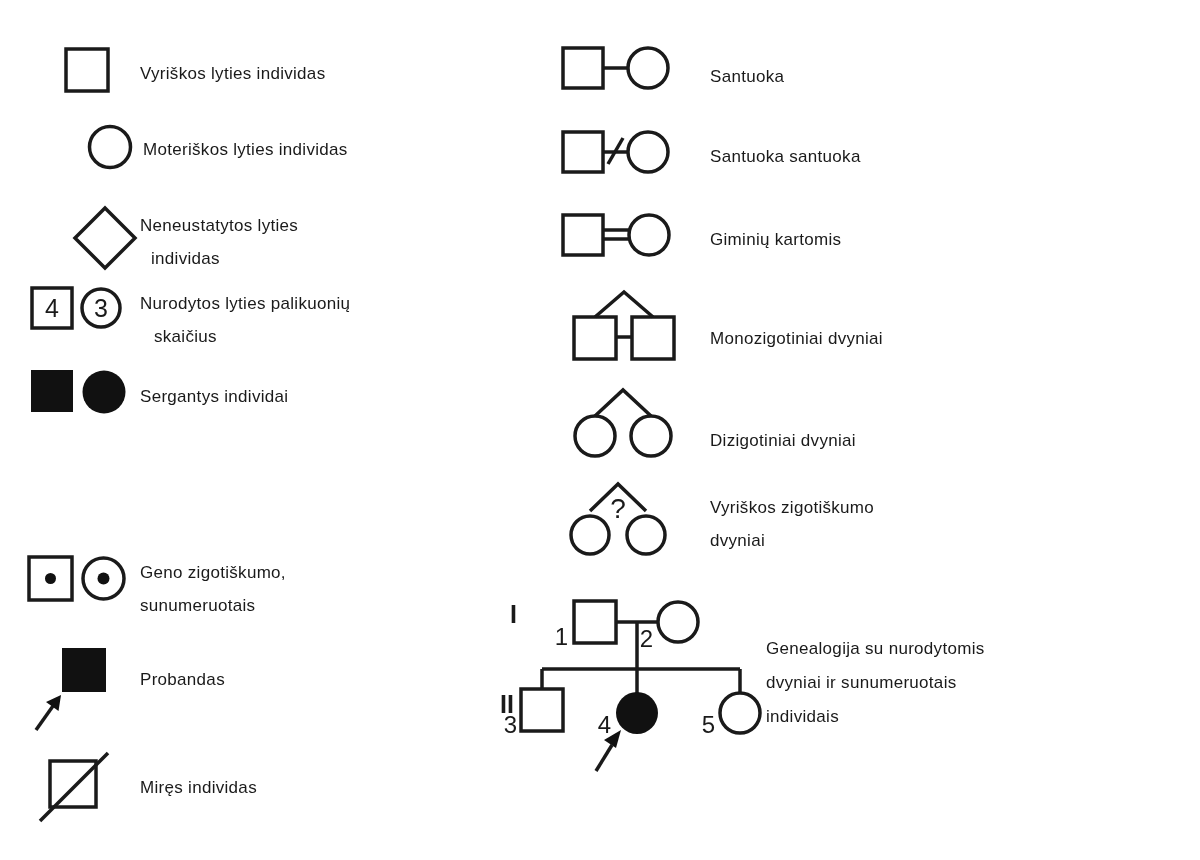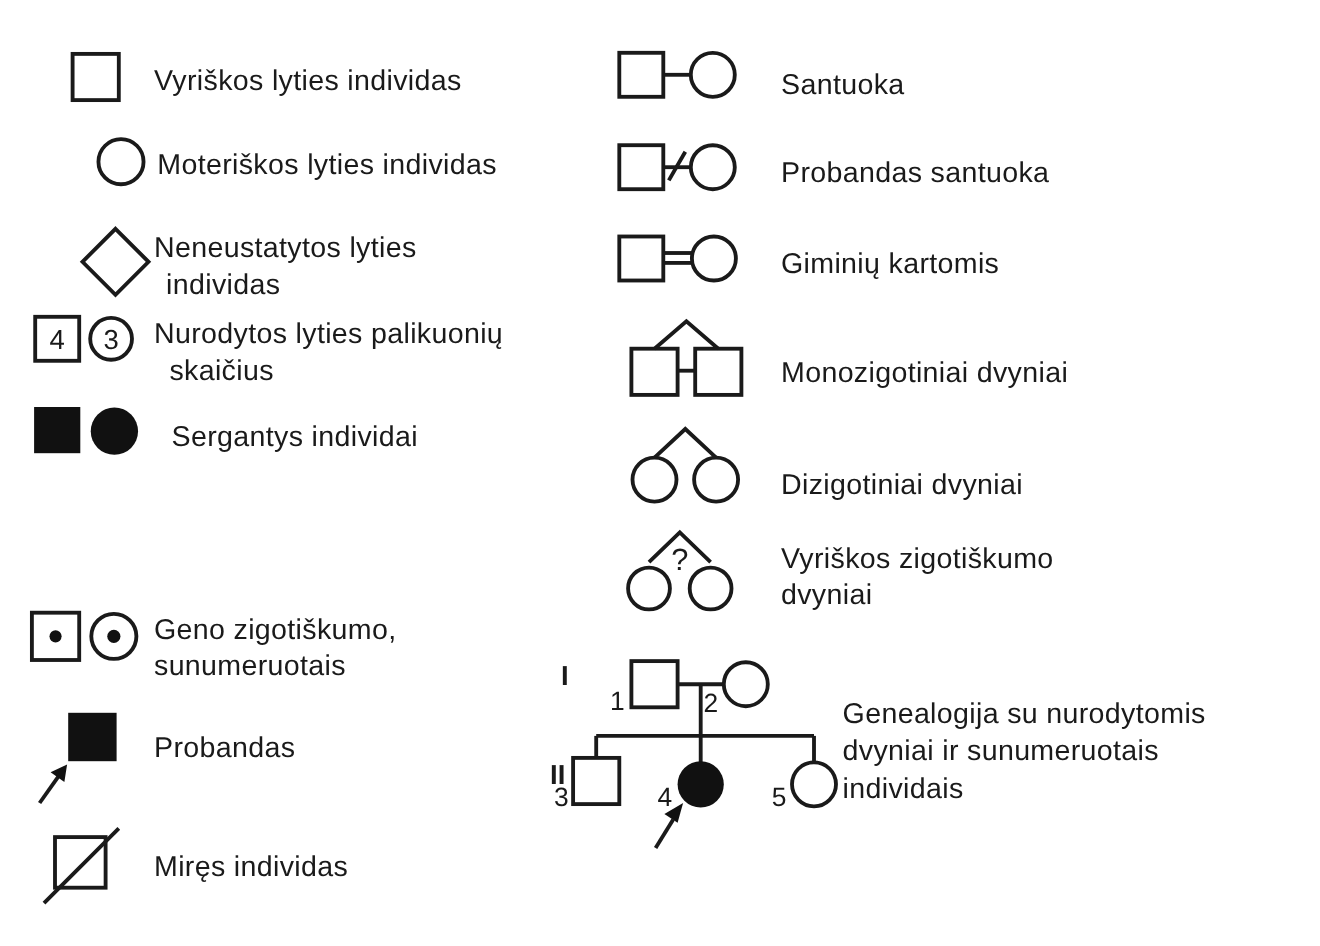--- a/index.html
+++ b/index.html
@@ -4,21 +4,21 @@
 <style>
   html,body{margin:0;padding:0;}
   body{
     width:1200px;height:860px;position:relative;overflow:hidden;
     background:#ffffff;
     font-family:"Liberation Sans",sans-serif;
   }
   .abs{position:absolute;}
   .lbl{
     position:absolute;
-    font-size:26px;line-height:33px;letter-spacing:.3px;
+    font-size:17px;line-height:33px;letter-spacing:.3px;
     color:#1a1a1a;white-space:nowrap;
   }
   svg{display:block;overflow:visible;}
   svg text{font-family:"Liberation Sans",sans-serif;fill:#1a1a1a;}
   .stroke{stroke:#1a1a1a;stroke-width:3.5;fill:none;}
   .fill{fill:#111111;stroke:none;}
 </style>
 </head>
 <body>
 
@@ -48,21 +48,21 @@
 </svg>
 <div class="lbl" style="left:140px;top:287px">Nurodytos lyties palikuonių</div>
 <div class="lbl" style="left:154px;top:320px">skaičius</div>
 
 <svg class="abs" style="left:30px;top:369px" width="44" height="44" viewBox="0 0 44 44">
   <rect class="fill" x="1" y="1" width="42" height="42"></rect>
 </svg>
 <svg class="abs" style="left:81px;top:369px" width="46" height="46" viewBox="0 0 46 46">
   <circle class="fill" cx="23" cy="23" r="21.5"></circle>
 </svg>
-<div class="lbl" style="left:156px;top:380px">Sergantys individai</div>
+<div class="lbl" style="left:140px;top:380px">Sergantys individai</div>
 
 <svg class="abs" style="left:27px;top:555px" width="47" height="47" viewBox="0 0 47 47">
   <rect class="stroke" x="2" y="2" width="43" height="43"></rect>
   <circle class="fill" cx="23.5" cy="23.5" r="5.5"></circle>
 </svg>
 <svg class="abs" style="left:80px;top:555px" width="47" height="47" viewBox="0 0 47 47">
   <circle class="stroke" cx="23.5" cy="23.5" r="20.5"></circle>
   <circle class="fill" cx="23.5" cy="23.5" r="6"></circle>
 </svg>
 <div class="lbl" style="left:140px;top:556px">Geno zigotiškumo,</div>
@@ -87,21 +87,21 @@
   <circle class="stroke" cx="87" cy="22" r="20"></circle>
 </svg>
 <div class="lbl" style="left:710px;top:60px">Santuoka</div>
 
 <svg class="abs" style="left:561px;top:130px" width="112" height="46" viewBox="0 0 112 46">
   <rect class="stroke" x="2" y="2" width="40" height="40"></rect>
   <path class="stroke" d="M42 22 L66 22"></path>
   <path class="stroke" d="M47 34 L62 8"></path>
   <circle class="stroke" cx="87" cy="22" r="20"></circle>
 </svg>
-<div class="lbl" style="left:710px;top:140px">Probandas santuoka</div>
+<div class="lbl" style="left:710px;top:140px">Santuoka santuoka</div>
 
 <svg class="abs" style="left:561px;top:213px" width="112" height="46" viewBox="0 0 112 46">
   <rect class="stroke" x="2" y="2" width="40" height="40"></rect>
   <path class="stroke" d="M42 17 L68 17"></path>
   <path class="stroke" d="M42 26 L68 26"></path>
   <circle class="stroke" cx="88" cy="22" r="20"></circle>
 </svg>
 <div class="lbl" style="left:710px;top:223px">Giminių kartomis</div>
 
 <svg class="abs" style="left:563px;top:287px" width="122" height="76" viewBox="0 0 122 76">

